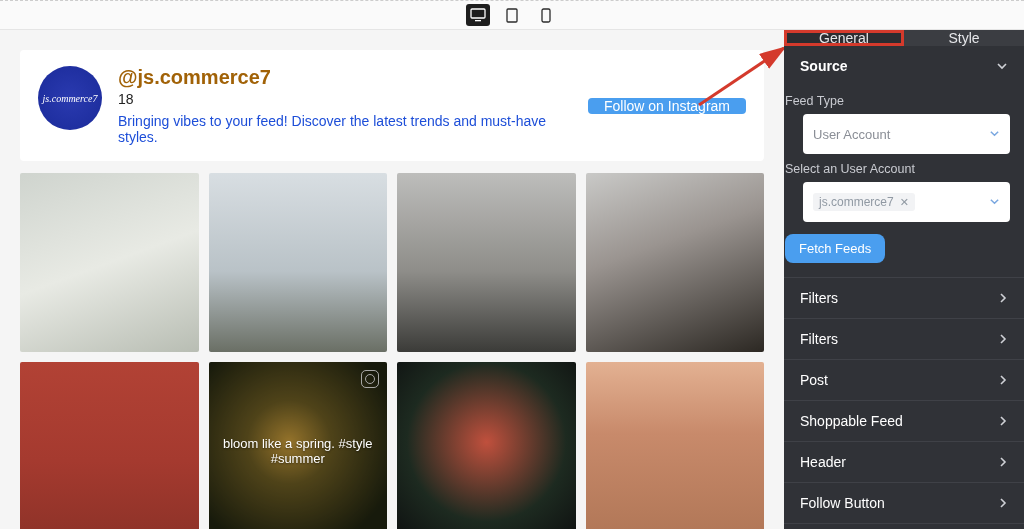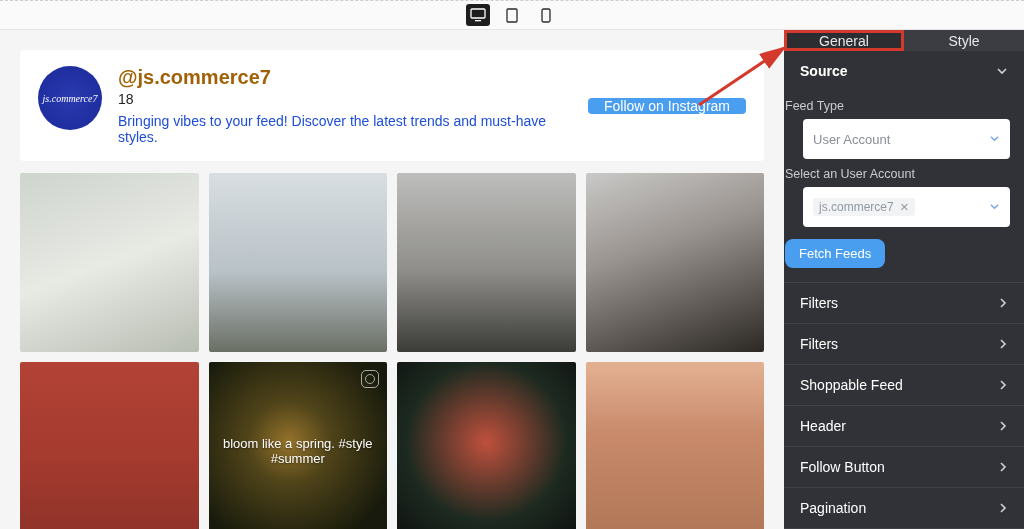--- a/index.html
+++ b/index.html
@@ -358,20 +358,30 @@
         <span>Filters</span>
         <span class="chev">
           <svg width="10" height="12" viewBox="0 0 10 12">
               <path d="M3 2 L7 6 L3 10" fill="none" stroke="#cfd1d6" stroke-width="1.6"></path>
             </svg>
         </span>
       </div>
     </div>
     <div class="section">
       <div class="section-header">
+        <span>Post</span>
+        <span class="chev">
+          <svg width="10" height="12" viewBox="0 0 10 12">
+              <path d="M3 2 L7 6 L3 10" fill="none" stroke="#cfd1d6" stroke-width="1.6"></path>
+            </svg>
+        </span>
+      </div>
+    </div>
+    <div class="section">
+      <div class="section-header">
         <span>Shoppable Feed</span>
         <span class="chev">
           <svg width="10" height="12" viewBox="0 0 10 12">
               <path d="M3 2 L7 6 L3 10" fill="none" stroke="#cfd1d6" stroke-width="1.6"></path>
             </svg>
         </span>
       </div>
     </div>
     <div class="section">
       <div class="section-header">

